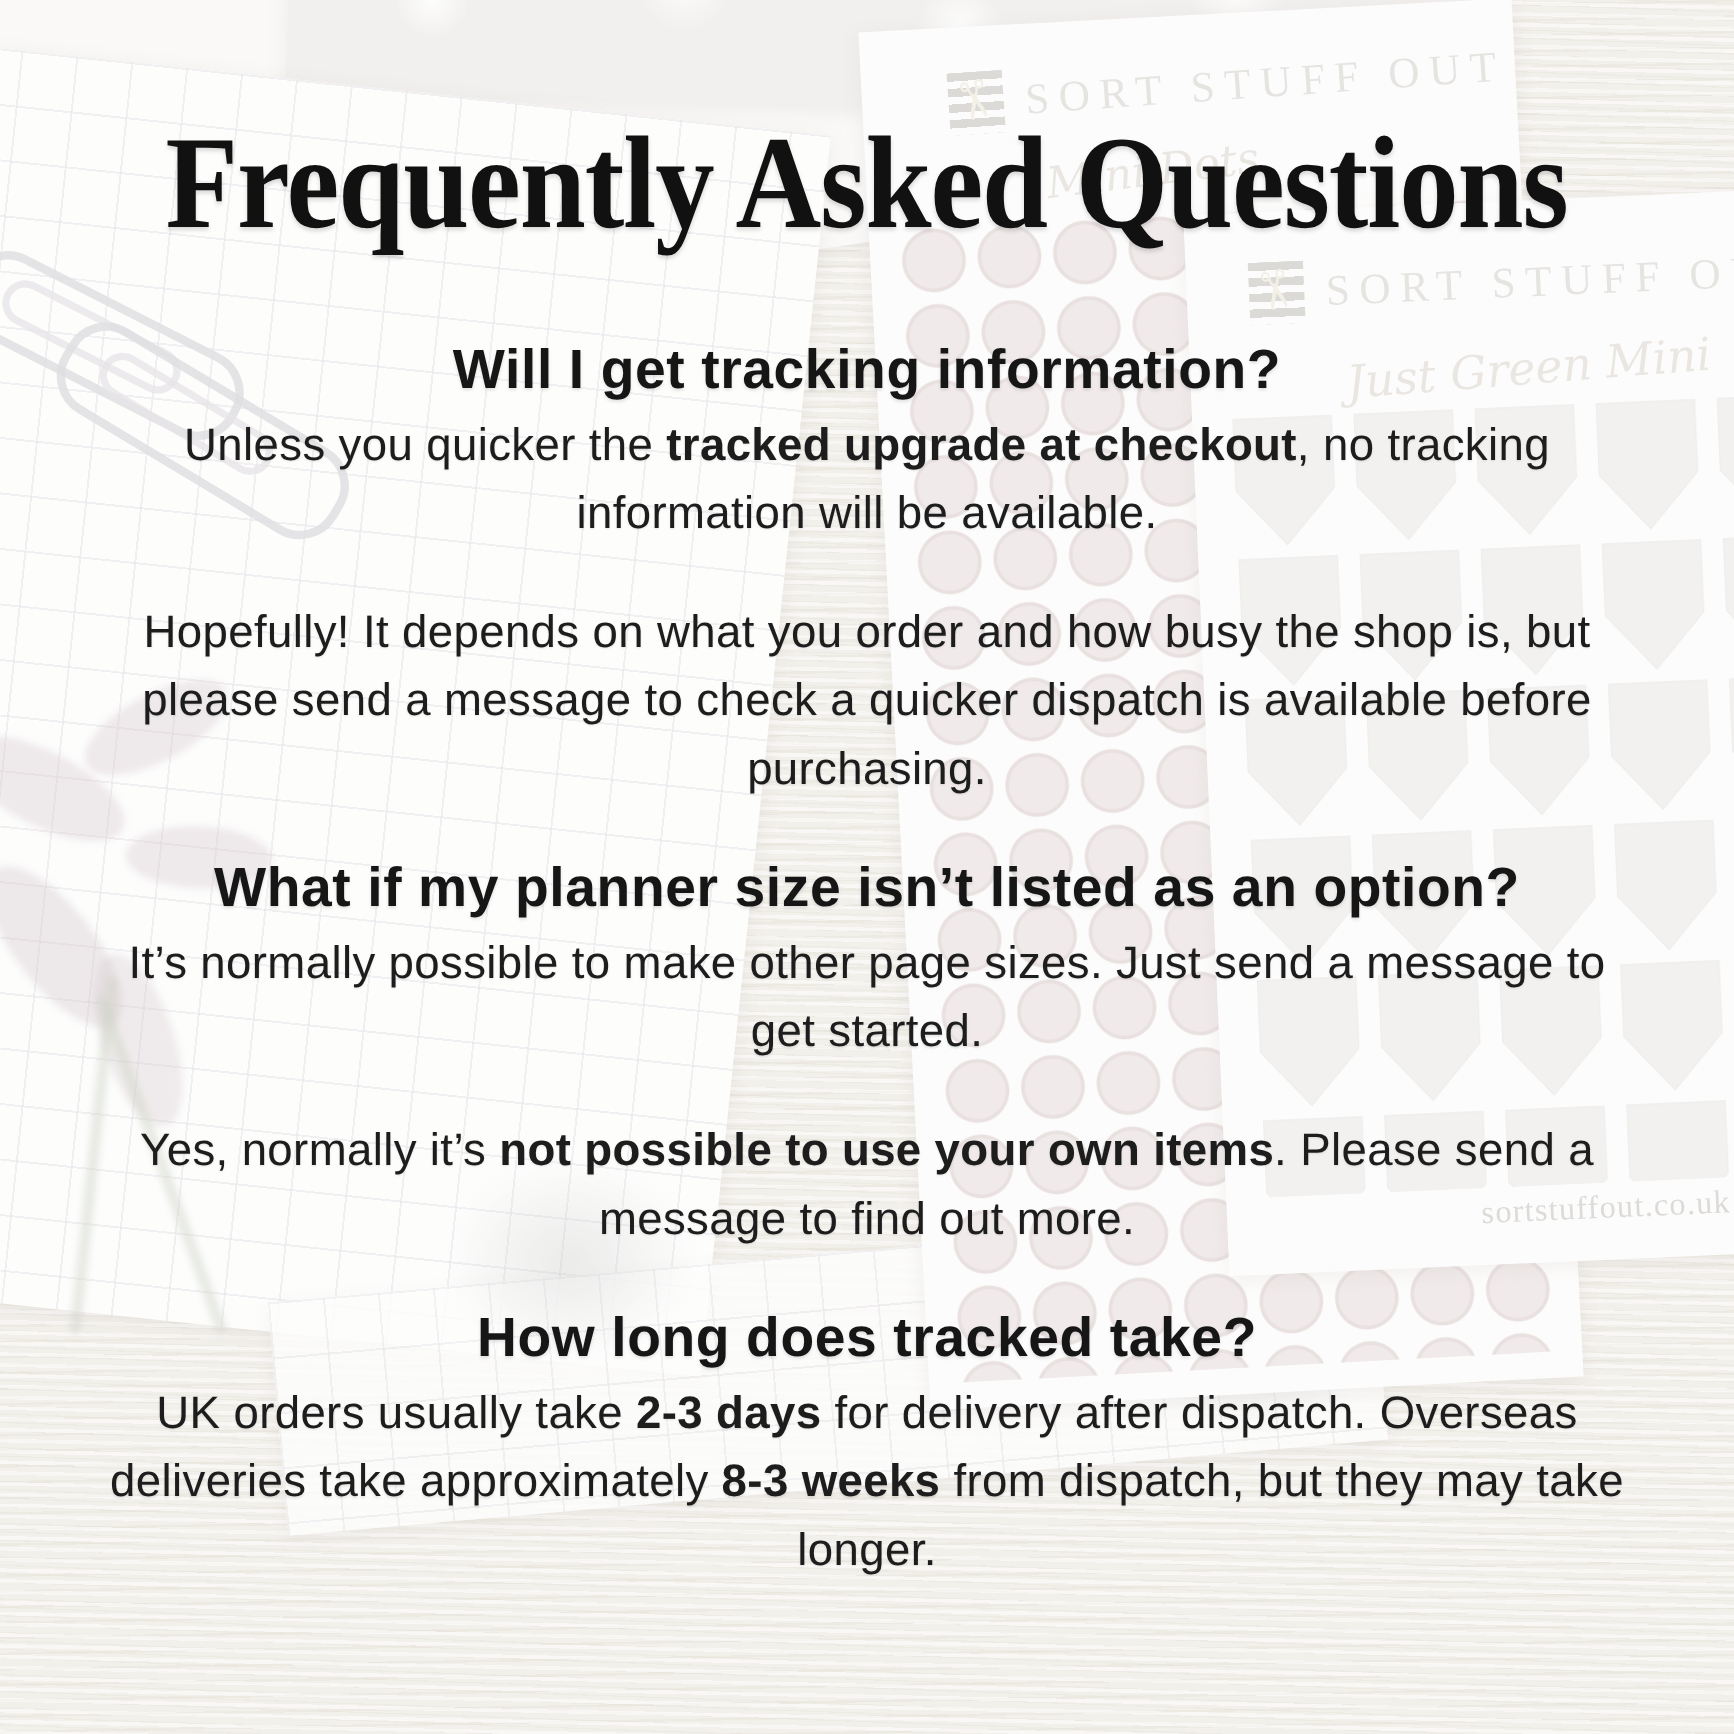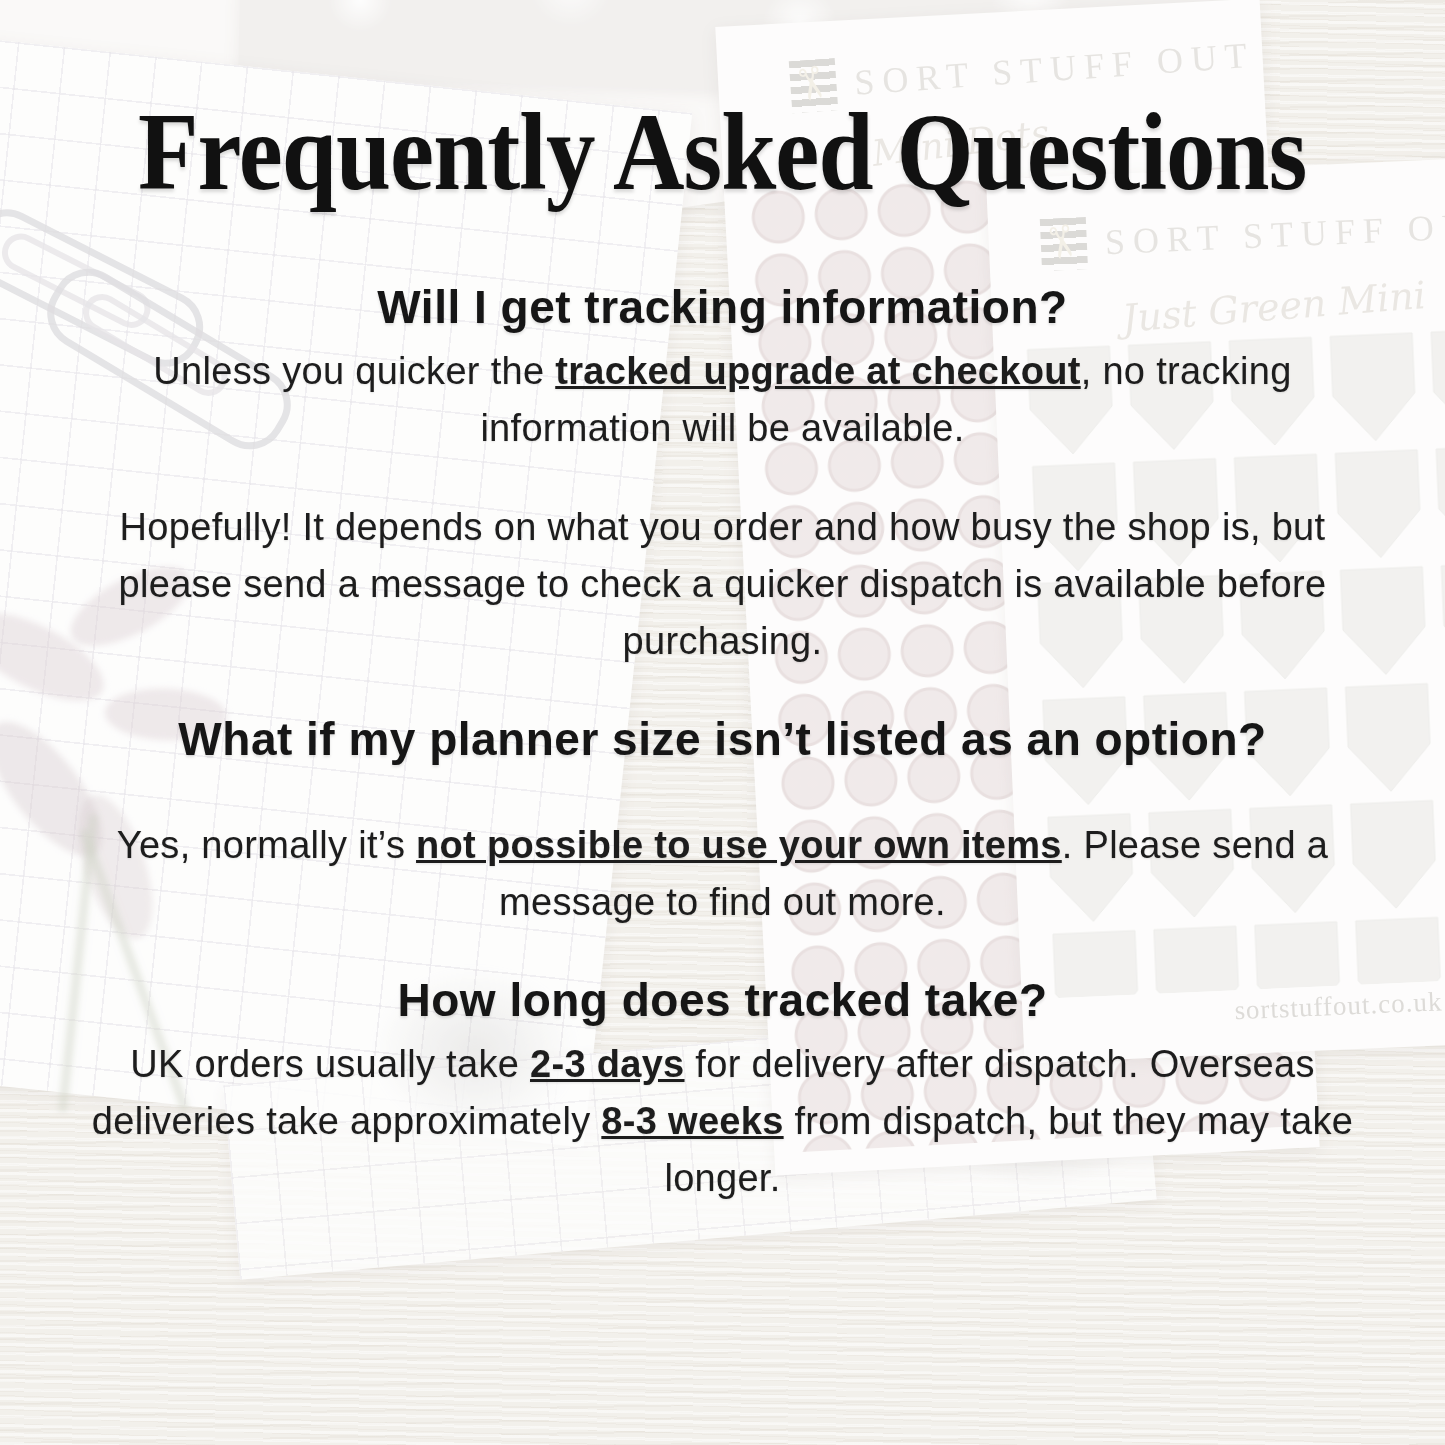--- a/index.html
+++ b/index.html
@@ -96,21 +96,21 @@
   }
   .faq{margin:4px 0 38px; max-width:1280px;}
   .question{
     margin:0 0 8px; font-size:46px; font-weight:700; line-height:1.2; color:#161616;
     letter-spacing:0.5px; text-shadow:0 2px 3px rgba(0,0,0,0.12);
   }
   .answer{
     margin:0; font-size:38px; font-weight:400; line-height:1.5; color:#1d1d1d;
     letter-spacing:0.3px; text-shadow:0 1px 2px rgba(0,0,0,0.10);
   }
-  .answer b{font-weight:700;text-decoration:underline;}
+  .answer b{font-weight:700;}
 </style>
 </head>
 <body>
 
 <div class="canvas">
 
   <div class="bg-wood"></div>
 
   <div class="sheet fan-1"></div>
   <div class="sheet fan-2"></div>
@@ -180,20 +180,21 @@
       <h2 class="question">Will I get tracking information?</h2>
       <p class="answer"><span>Unless you quicker the </span><b>tracked upgrade at checkout</b><span>, no tracking information will be available.</span></p>
     </section>
 
     <section class="faq">
       <p class="answer"><span>Hopefully! It depends on what you order and how busy the shop is, but please send a message to check a quicker dispatch is available before purchasing.</span></p>
     </section>
 
     <section class="faq">
       <h2 class="question">What if my planner size isn’t listed as an option?</h2>
+      <p class="answer"><span>It’s normally possible to make other page sizes. Just send a message to get started.</span></p>
     </section>
 
     <section class="faq">
       <p class="answer"><span>Yes, normally it’s </span><b>not possible to use your own items</b><span>. Please send a message to find out more.</span></p>
     </section>
 
     <section class="faq">
       <h2 class="question">How long does tracked take?</h2>
       <p class="answer"><span>UK orders usually take </span><b>2-3 days</b><span> for delivery after dispatch. Overseas deliveries take approximately </span><b>8-3 weeks</b><span> from dispatch, but they may take longer.</span></p>
     </section>

